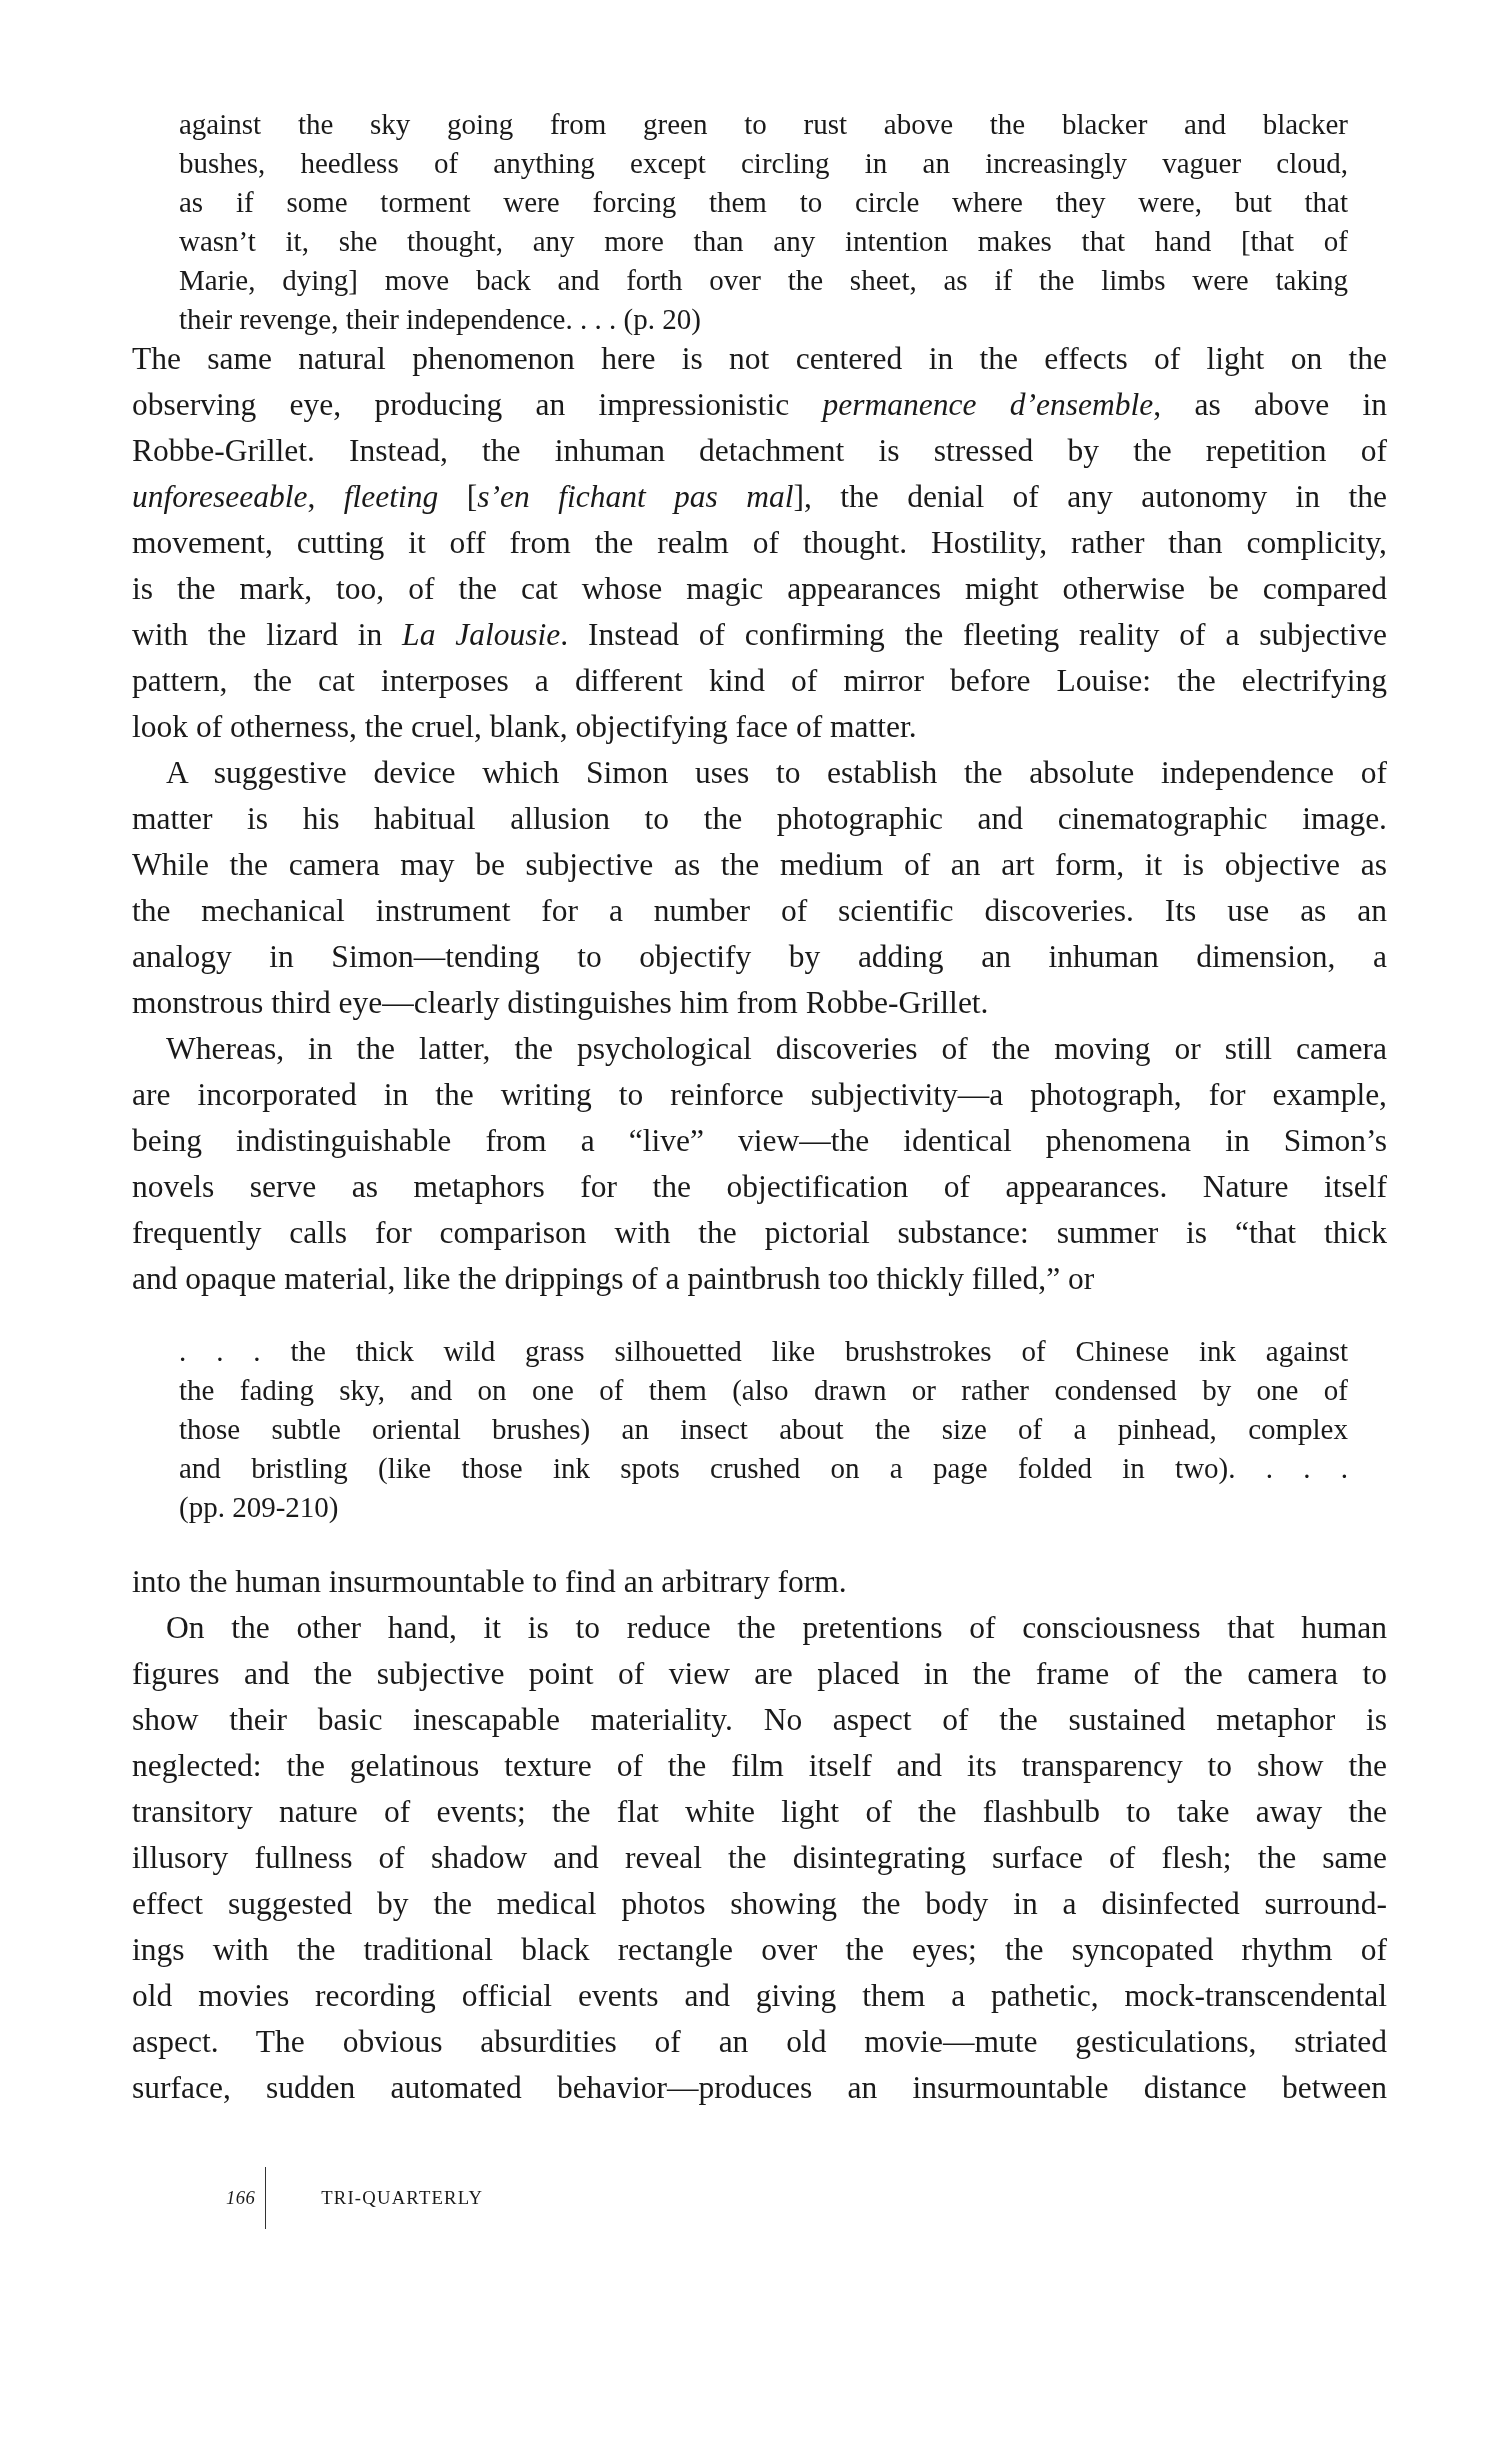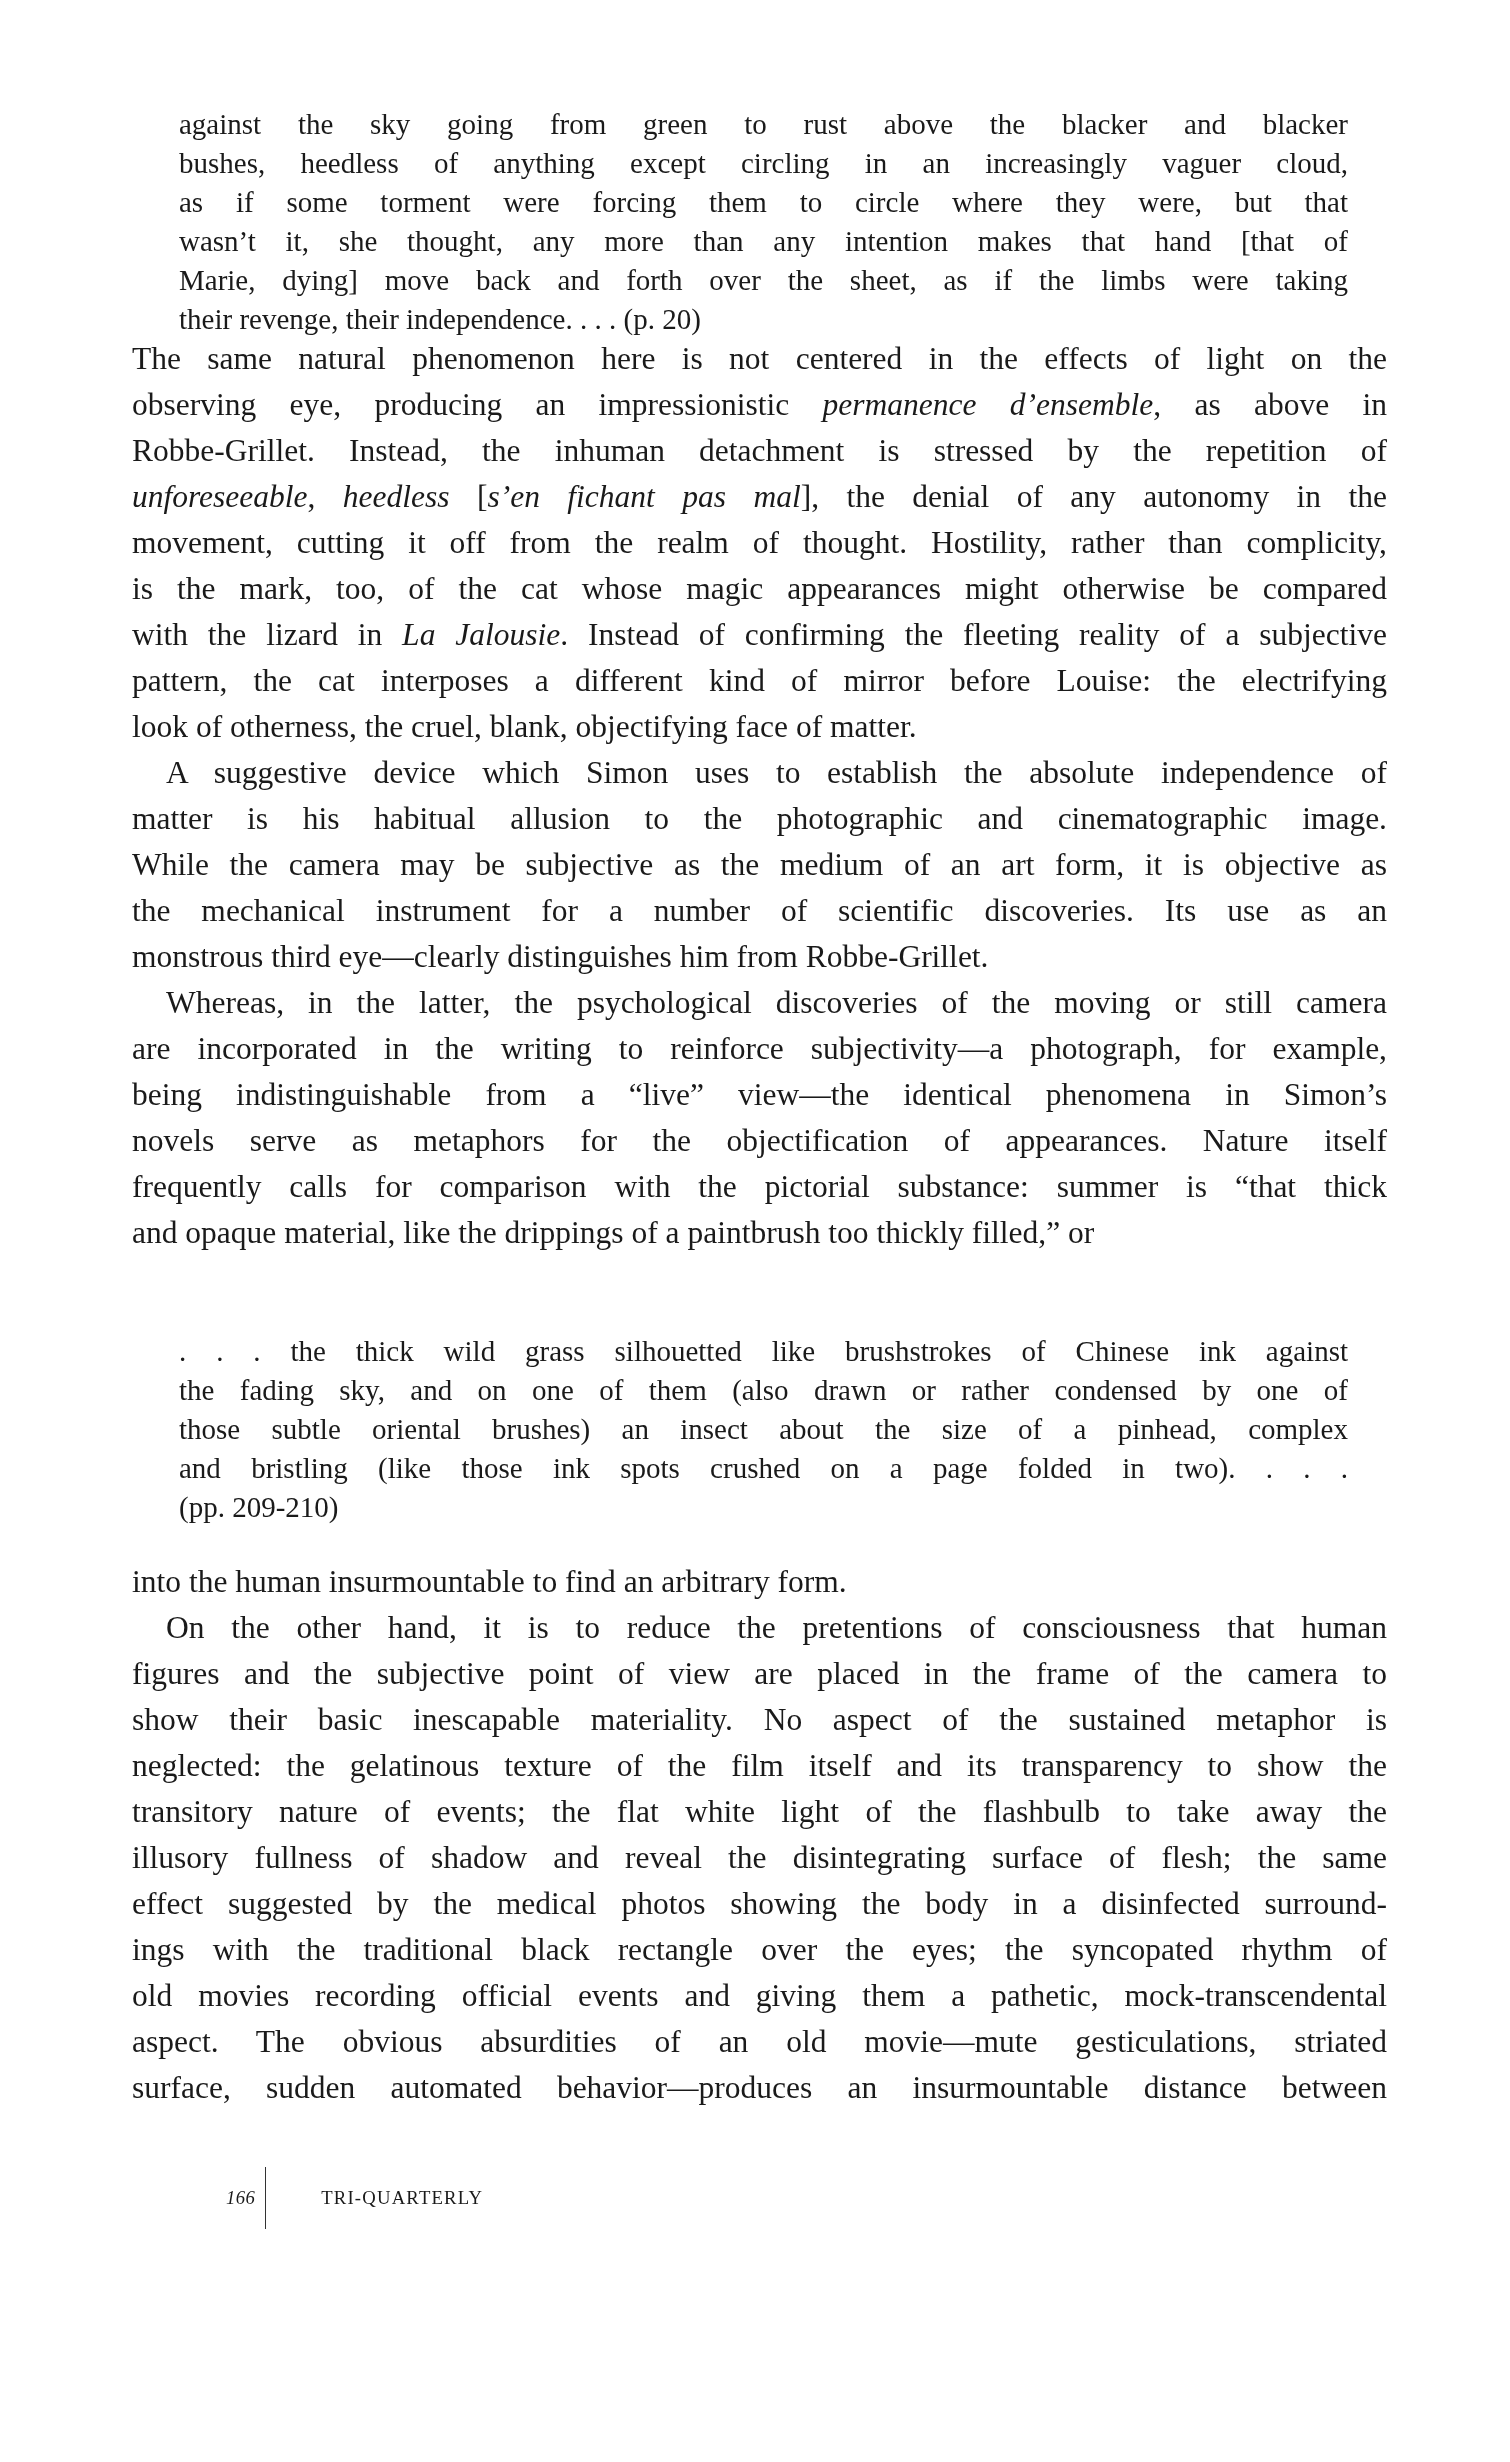--- a/index.html
+++ b/index.html
@@ -31,31 +31,32 @@
     <span class="line">as if some torment were forcing them to circle where they were, but that</span>
     <span class="line">wasn’t it, she thought, any more than any intention makes that hand [that of</span>
     <span class="line">Marie, dying] move back and forth over the sheet, as if the limbs were taking</span>
     <span class="line last">their revenge, their independence. . . . (p. 20)</span>
   </div>
 
   <div class="body-text" style="top:336px;">
     <span class="line">The same natural phenomenon here is not centered in the effects of light on the</span>
     <span class="line"><span>observing eye, producing an impressionistic </span><i>permanence d’ensemble</i><span>, as above in</span></span>
     <span class="line">Robbe-Grillet. Instead, the inhuman detachment is stressed by the repetition of</span>
-    <span class="line"><i>unforeseeable</i><span>, </span><i>heedless</i><span> [</span><i>s’en fichant pas mal</i><span>], the denial of any autonomy in the</span></span>
+    <span class="line"><i>unforeseeable</i><span>, </span><i>fleeting</i><span> [</span><i>s’en fichant pas mal</i><span>], the denial of any autonomy in the</span></span>
     <span class="line">movement, cutting it off from the realm of thought. Hostility, rather than complicity,</span>
     <span class="line">is the mark, too, of the cat whose magic appearances might otherwise be compared</span>
     <span class="line"><span>with the lizard in </span><i>La Jalousie</i><span>. Instead of confirming the fleeting reality of a subjective</span></span>
     <span class="line">pattern, the cat interposes a different kind of mirror before Louise: the electrifying</span>
     <span class="line last">look of otherness, the cruel, blank, objectifying face of matter.</span>
 
     <span class="line indent">A suggestive device which Simon uses to establish the absolute independence of</span>
     <span class="line">matter is his habitual allusion to the photographic and cinematographic image.</span>
     <span class="line">While the camera may be subjective as the medium of an art form, it is objective as</span>
     <span class="line">the mechanical instrument for a number of scientific discoveries. Its use as an</span>
+    <span class="line">analogy in Simon—tending to objectify by adding an inhuman dimension, a</span>
     <span class="line last">monstrous third eye—clearly distinguishes him from Robbe-Grillet.</span>
 
     <span class="line indent">Whereas, in the latter, the psychological discoveries of the moving or still camera</span>
     <span class="line">are incorporated in the writing to reinforce subjectivity—a photograph, for example,</span>
     <span class="line">being indistinguishable from a “live” view—the identical phenomena in Simon’s</span>
     <span class="line">novels serve as metaphors for the objectification of appearances. Nature itself</span>
     <span class="line">frequently calls for comparison with the pictorial substance: summer is “that thick</span>
     <span class="line last">and opaque material, like the drippings of a paintbrush too thickly filled,” or</span>
   </div>
 

